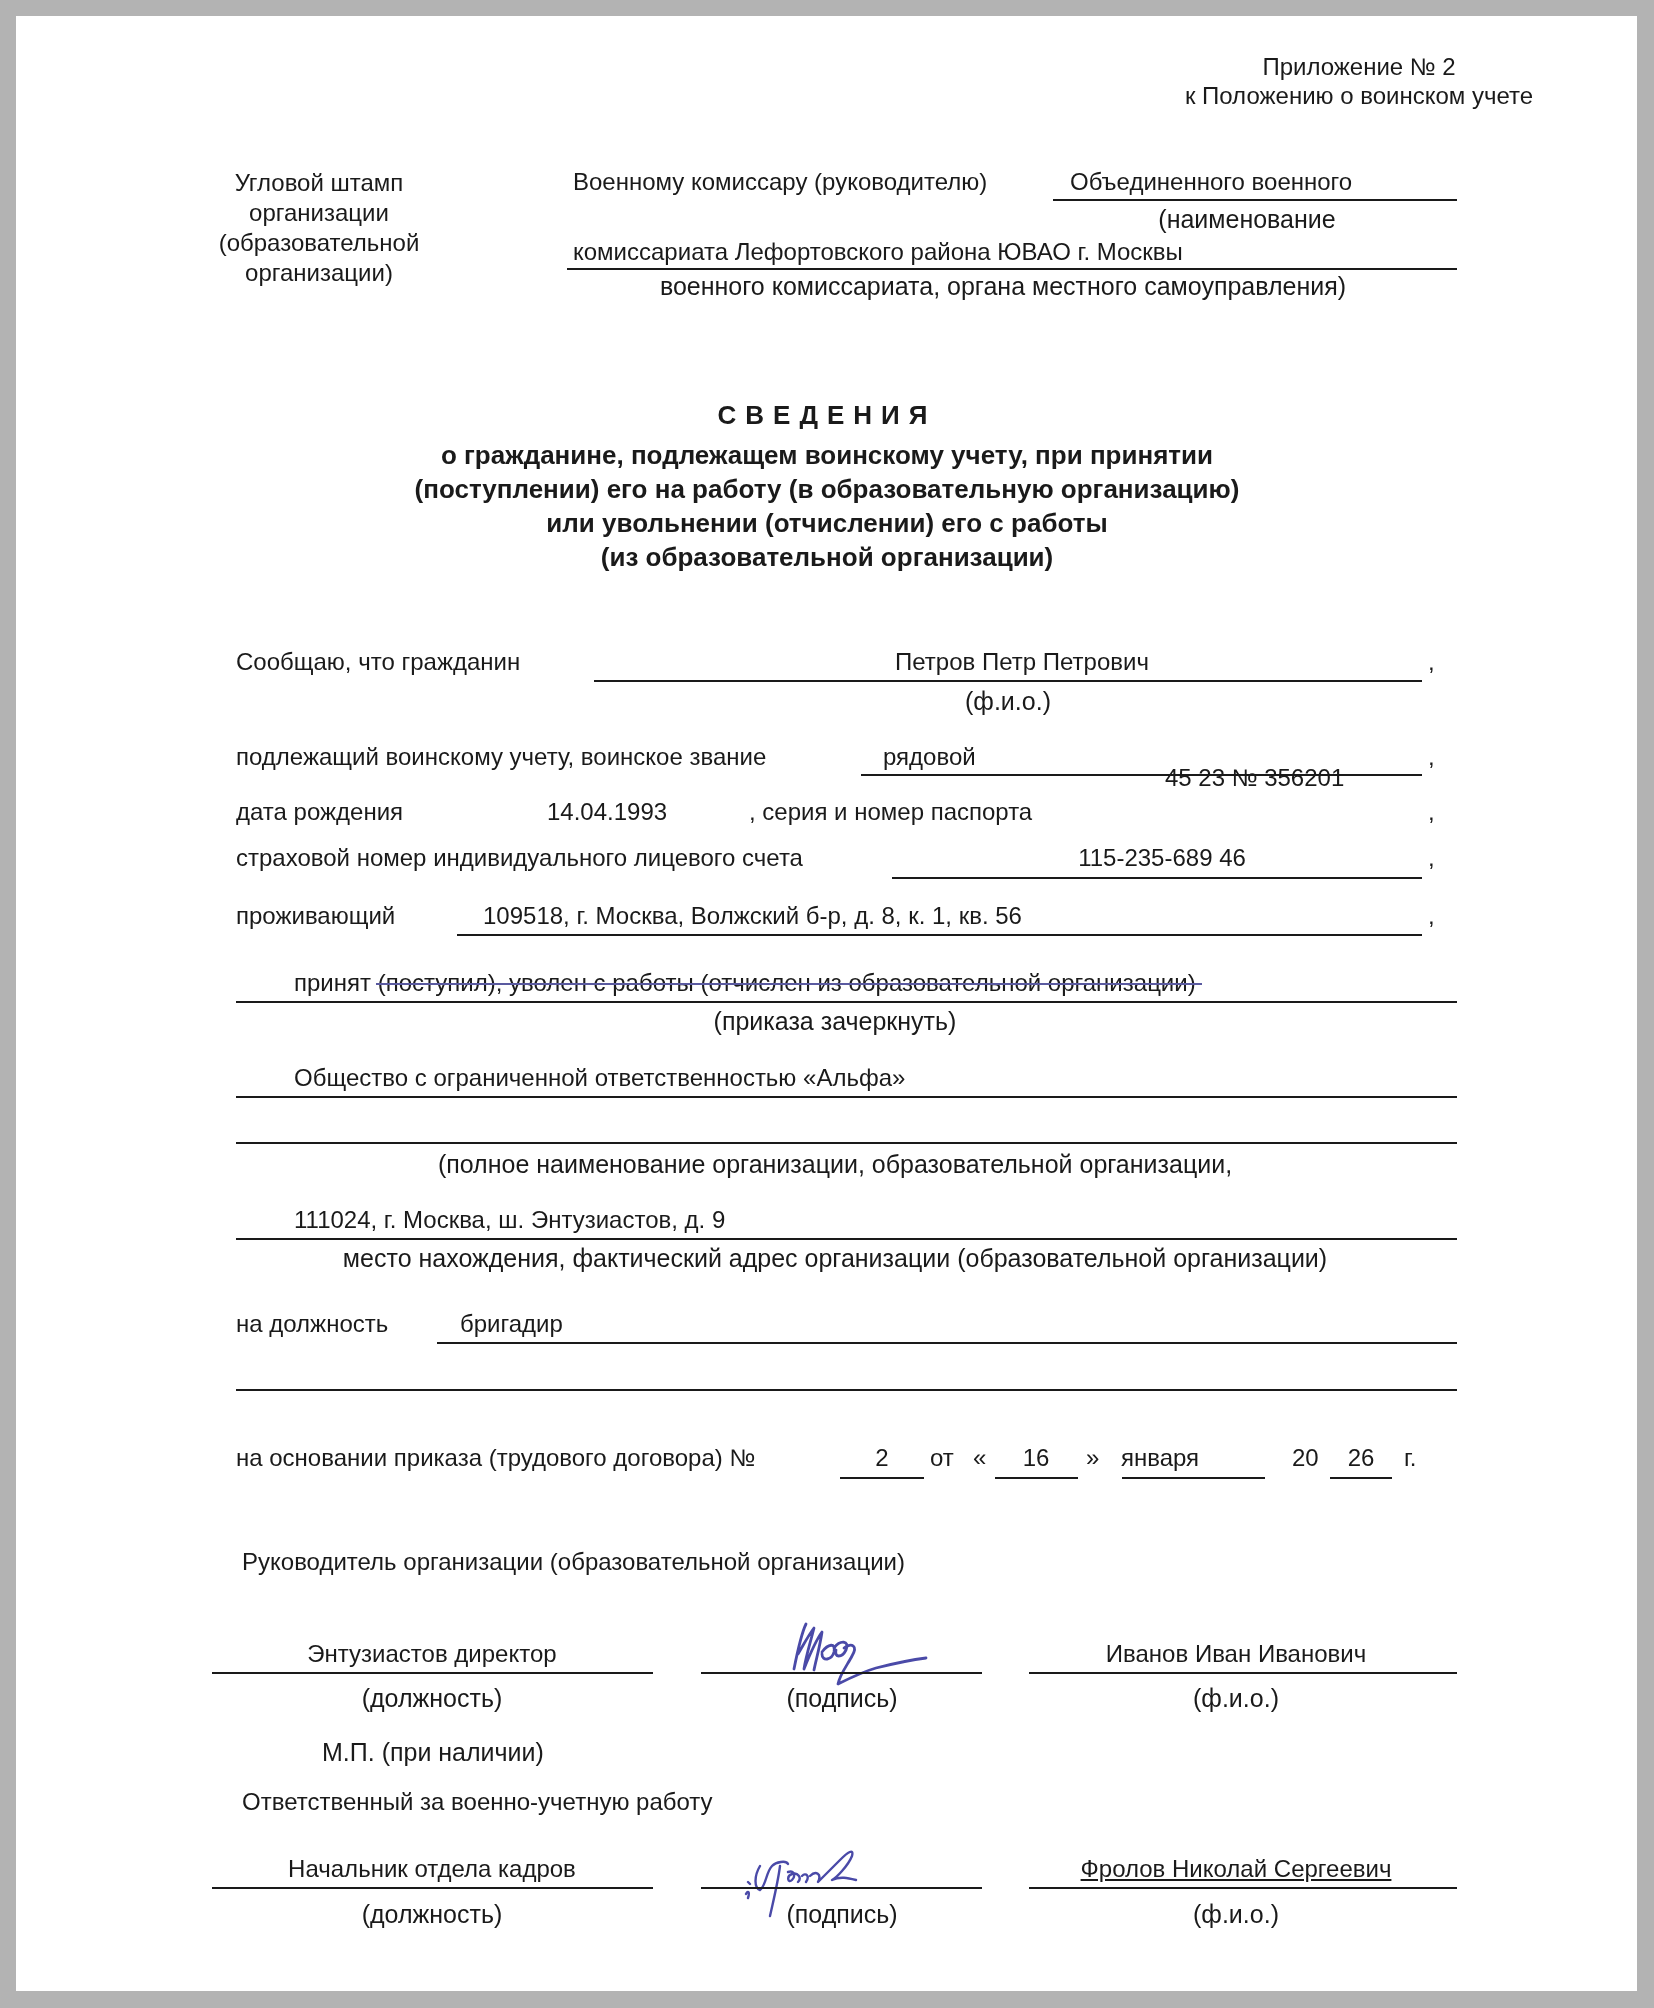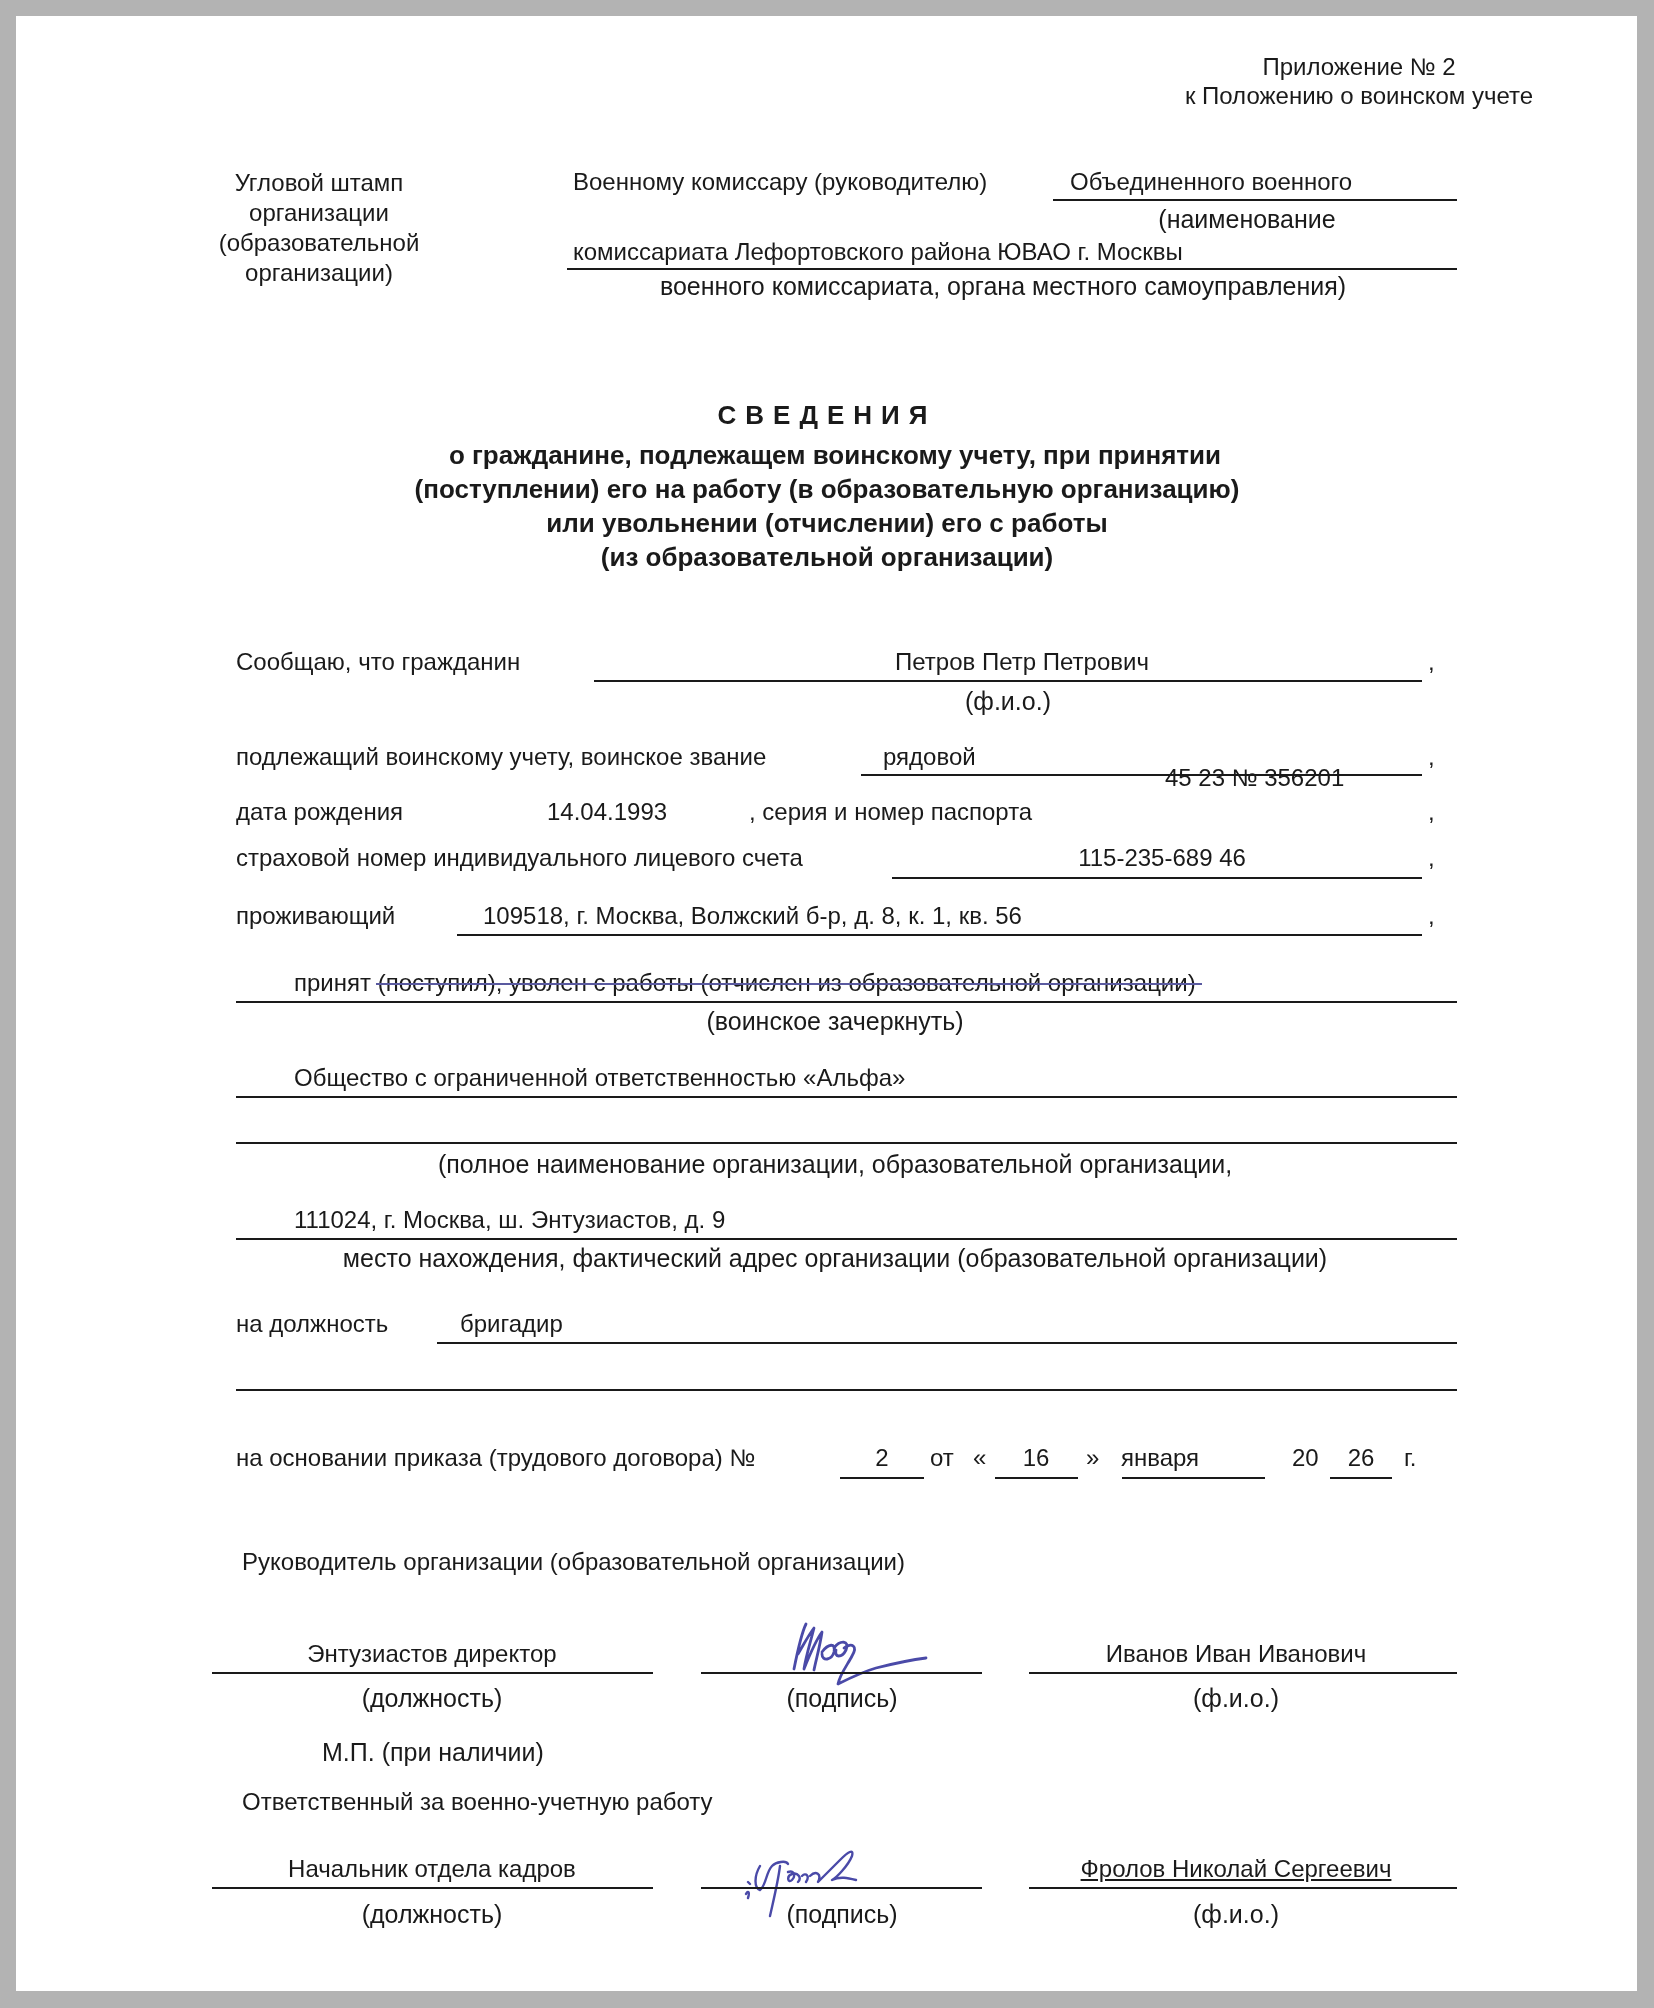--- a/index.html
+++ b/index.html
@@ -49,21 +49,21 @@
     <div class="t" style="left:1054px; top:152px;">Объединенного военного</div>
     <div class="line" style="left:1037px; width:404px; top:183px;"></div>
     <div class="t c cap" style="left:1231px; top:191px;">(наименование</div>
     <div class="t" style="left:557px; top:222px;">комиссариата Лефортовского района ЮВАО г. Москвы</div>
     <div class="line" style="left:551px; width:890px; top:252px;"></div>
     <div class="t c cap" style="left:987px; top:258px;">военного комиссариата, органа местного самоуправления)</div>
   </div>
 
   <div>
     <div class="t c title spaced" style="left:811px; top:383px;">СВЕДЕНИЯ</div>
-    <div class="t c title" style="left:811px; top:423px;margin-left:8px;">о гражданине, подлежащем воинскому учету, при принятии</div>
+    <div class="t c title" style="left:811px; top:423px;">о гражданине, подлежащем воинскому учету, при принятии</div>
     <div class="t c title" style="left:811px; top:457px;">(поступлении) его на работу (в образовательную организацию)</div>
     <div class="t c title" style="left:811px; top:491px;">или увольнении (отчислении) его с работы</div>
     <div class="t c title" style="left:811px; top:525px;">(из образовательной организации)</div>
   </div>
 
   <div class="t" style="left:220px; top:632px;">Сообщаю, что гражданин</div>
   <div class="t c" style="left:1006px; top:632px;">Петров Петр Петрович</div>
   <div class="line" style="left:578px; width:828px; top:664px;"></div>
   <div class="t" style="left:1412px; top:632px;">,</div>
   <div class="t c cap" style="left:992px; top:673px;">(ф.и.о.)</div>
@@ -87,21 +87,21 @@
   <div class="t" style="left:220px; top:886px;">проживающий</div>
   <div class="t" style="left:467px; top:886px;">109518, г. Москва, Волжский б-р, д. 8, к. 1, кв. 56</div>
   <div class="line" style="left:441px; width:965px; top:918px;"></div>
   <div class="t" style="left:1412px; top:886px;">,</div>
 
   <div class="t" style="left:278px; top:953px;">
     <span>принят</span>
     <span class="strike">(поступил), уволен с работы (отчислен из образовательной организации)</span>
   </div>
   <div class="line" style="left:220px; width:1221px; top:985px;"></div>
-  <div class="t c cap" style="left:819px; top:993px;">(воинское зачеркнуть)</div>
+  <div class="t c cap" style="left:819px; top:993px;">(приказа зачеркнуть)</div>
 
   <div class="t" style="left:278px; top:1048px;">Общество с ограниченной ответственностью «Альфа»</div>
   <div class="line" style="left:220px; width:1221px; top:1080px;"></div>
   <div class="line" style="left:220px; width:1221px; top:1126px;"></div>
   <div class="t c cap" style="left:819px; top:1136px;">(полное наименование организации, образовательной организации,</div>
   <div class="t" style="left:278px; top:1190px;">111024, г. Москва, ш. Энтузиастов, д. 9</div>
   <div class="line" style="left:220px; width:1221px; top:1222px;"></div>
   <div class="t c cap" style="left:819px; top:1230px;">место нахождения, фактический адрес организации (образовательной организации)</div>
 
   <div class="t" style="left:220px; top:1294px;">на должность</div>

